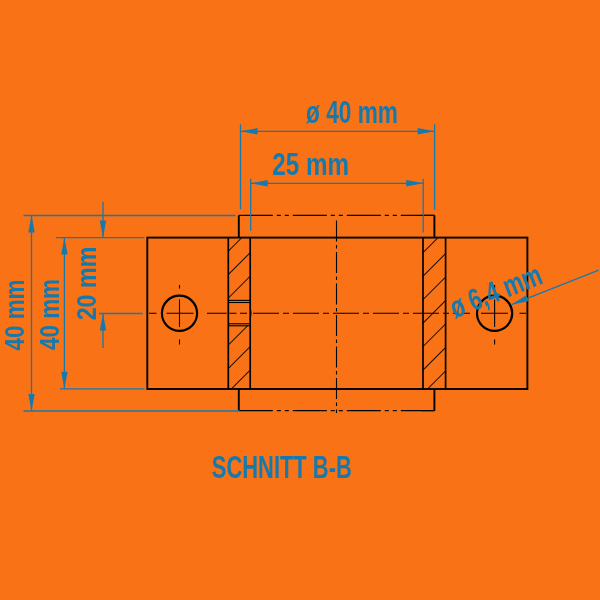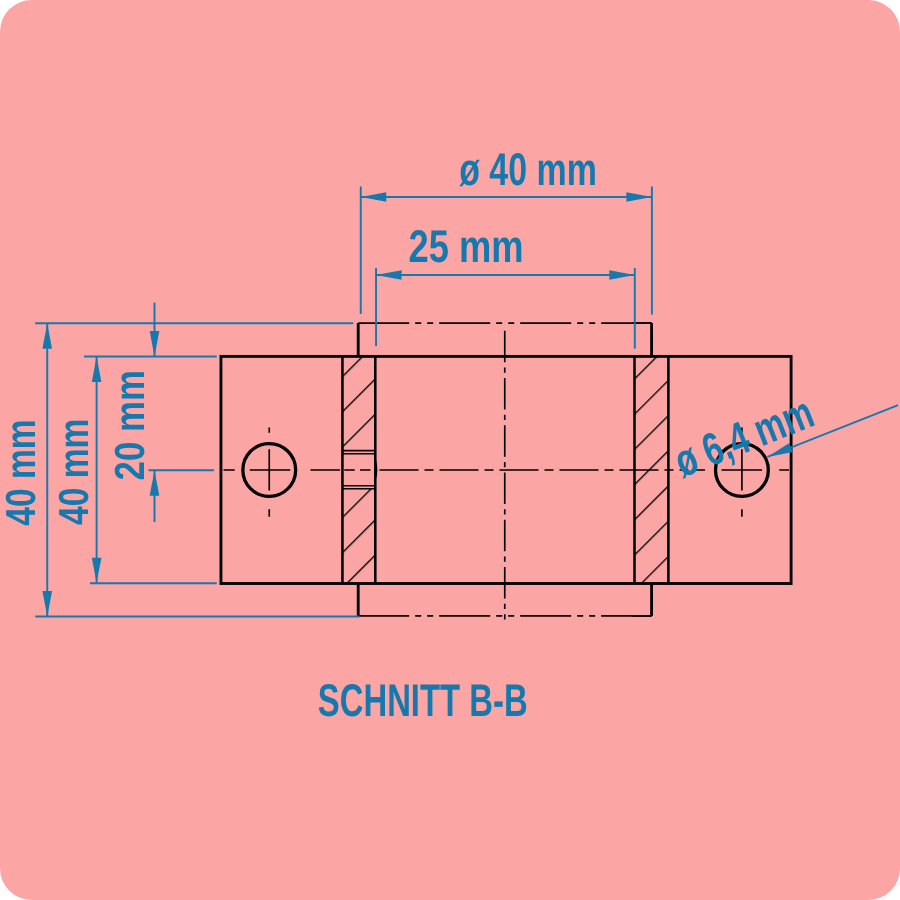--- a/index.html
+++ b/index.html
@@ -1,16 +1,16 @@
 <!DOCTYPE html>
 <html><head>
 <meta charset="utf-8">
 <style>
   html,body{margin:0;padding:0;background:#ffffff;}
-  .wrap{width:600px;height:600px;position:relative;background:#fca5a5;border-radius:21px;}
+  .wrap{width:600px;height:600px;position:relative;background:#f97316;}
   text{font-family:"Liberation Sans",sans-serif;font-weight:bold;fill:#1679ae;}
 </style>
 </head>
 <body>
 
 <div class="wrap">
 <svg width="600" height="600" viewBox="0 0 600 600">
 <defs>
   <pattern id="hatchL" width="16.6" height="16.6" patternUnits="userSpaceOnUse" patternTransform="rotate(-45) translate(0,6.5)">
     <line x1="-1" y1="0" x2="17.6" y2="0" stroke="#000" stroke-width="1.8"></line>

